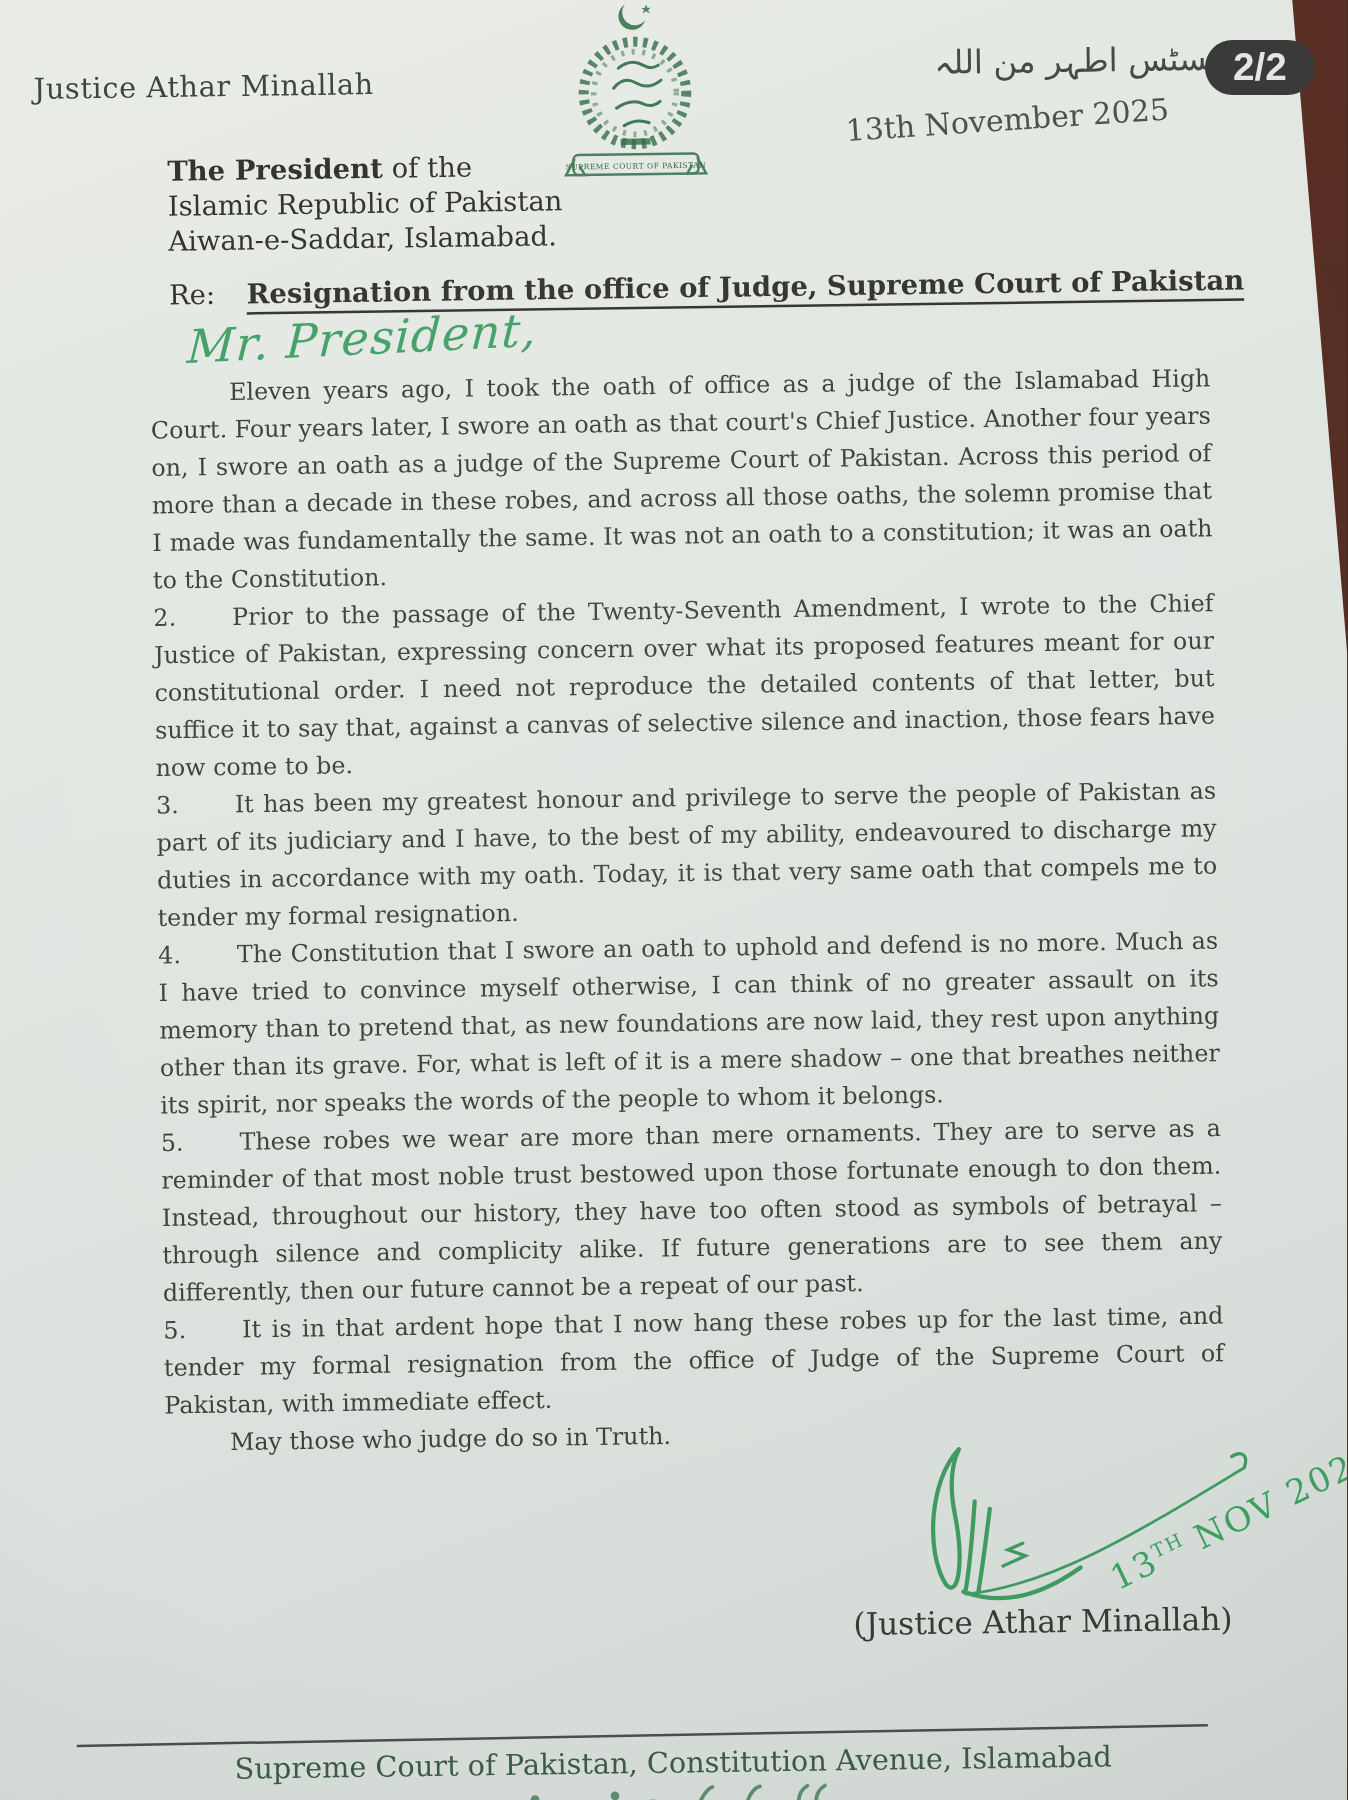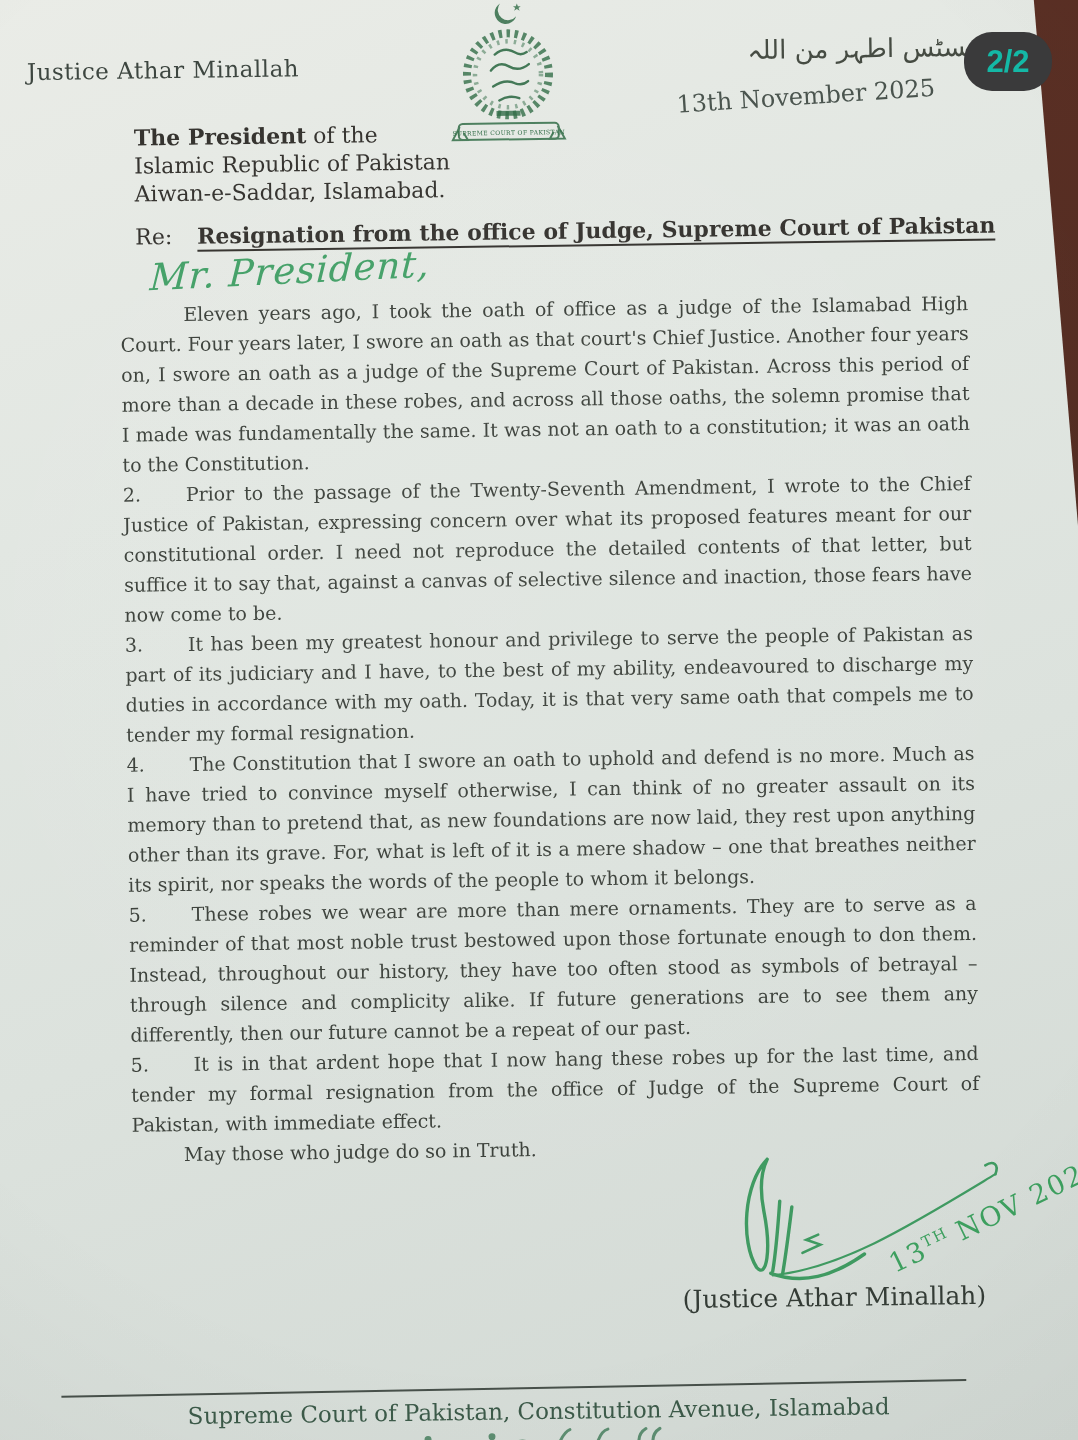--- a/index.html
+++ b/index.html
@@ -11,23 +11,23 @@
          clip-path:polygon(0 0, 95.9% 0, 100% 36.5%, 100% 100%, 0 100%);}
   .vignette{position:absolute;inset:0;pointer-events:none;z-index:5;
          background:radial-gradient(120% 95% at 45% 42%, rgba(255,255,255,0.05) 0%, rgba(0,0,0,0.00) 55%, rgba(0,0,0,0.07) 100%);}
   .content{position:absolute;inset:0;transform:rotate(-0.8deg);transform-origin:50% 50%;z-index:2;}
 
   .author{position:absolute;left:36px;top:52px;font-size:23px;color:#3c453f;letter-spacing:0.5px;}
   .crest{position:absolute;left:452px;top:0;width:130px;height:148px;}
   .urdu{position:absolute;right:86px;top:38px;font-size:26px;color:#454b42;direction:rtl;}
   .hdr-date{position:absolute;right:134px;top:86px;font-size:24px;color:#49534d;transform:rotate(-3deg);}
 
-  .badge{position:absolute;right:26px;top:32px;width:88px;height:59px;background:#3a3a3b;border-radius:28px;
+  .badge{position:absolute;right:26px;top:32px;width:88px;height:44px;background:#3a3a3b;border-radius:28px;
          z-index:10;display:flex;align-items:center;justify-content:center;
-         font-family:"Liberation Sans", sans-serif;font-weight:bold;font-size:31px;color:#14b8a6;}
+         font-family:"Liberation Sans", sans-serif;font-weight:bold;font-size:31px;color:#e5e5e5;}
 
   .addressee{position:absolute;left:142px;top:118px;font-size:22px;line-height:28px;color:#33312d;}
   .addressee .b{font-weight:bold;}
 
   .subject{position:absolute;left:142px;top:218px;font-size:22px;color:#34322e;white-space:nowrap;}
   .subject .re-label{display:inline-block;width:62px;}
   .subject .re-title{font-weight:bold;border-bottom:2.5px solid #34322e;padding-bottom:1px;}
 
   .greeting{position:absolute;left:156px;top:246px;font-size:37px;color:#43a067;font-style:italic;
             letter-spacing:1px;transform:rotate(-2deg) skewX(-6deg);}

